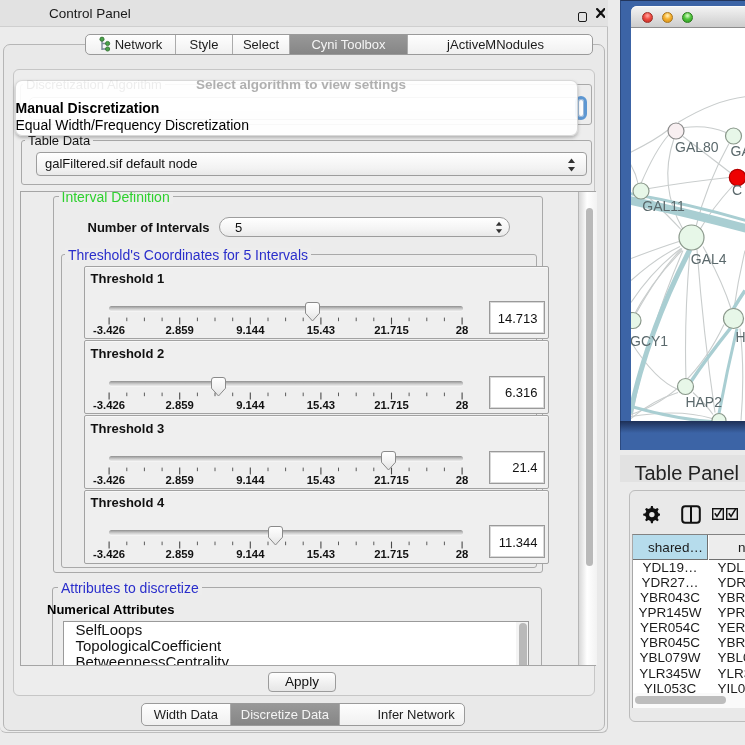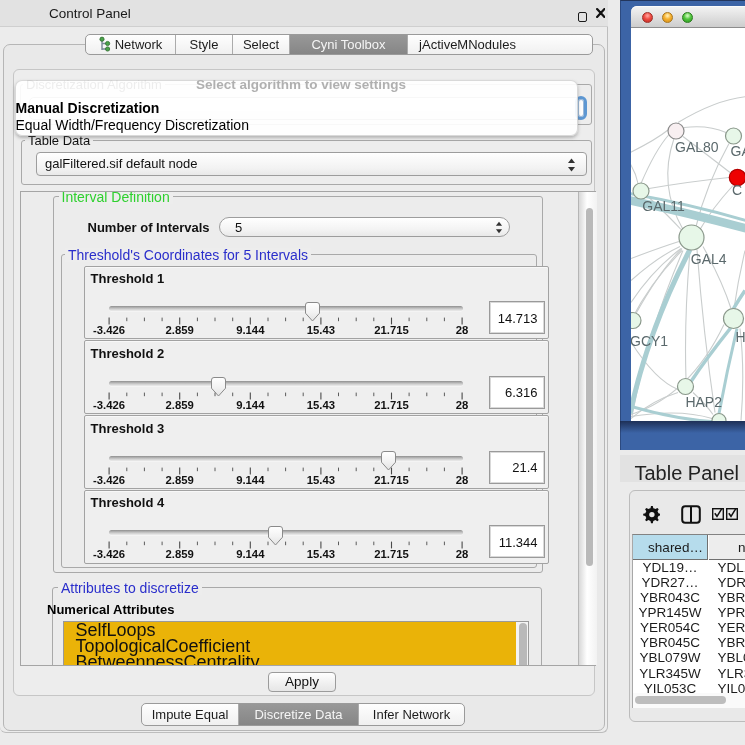--- a/index.html
+++ b/index.html
@@ -16,21 +16,21 @@
   #icoFloat { position:absolute; left:577.5px; top:12px; width:9.5px; height:9.5px;
                border:1.6px solid #1a1a1a; border-radius:2px; }
 
   
   #tabpane { position:absolute; left:3px; top:44px; width:602px; height:687px;
               border:1px solid #b6b6b6; border-radius:7px; background:#e9e9e9; }
   .tabbar { position:absolute; display:flex; border:1px solid #9a9a9a; border-radius:5px;
              background:linear-gradient(#fefefe,#f0f0f0); overflow:hidden; }
   .tabbar .tab { display:flex; align-items:center; justify-content:center; font-size:13px;
                   color:#1c1c1c; border-right:1px solid #ababab; padding:0; height:100%; }
-  .tabbar .tab:last-child { border-right:none; }
+  .tabbar .tab:last-child { border-right:none;margin-left:28px; }
   .tabbar .sel { background:linear-gradient(#989898,#868686); color:#f5f5f5; }
   #toptabs { left:85px; top:34px; width:508px; height:20.5px; }
   #bottabs { left:141px; top:702.5px; width:324px; height:23.5px; }
 
   
   .group { position:absolute; border:1px solid #a9a9a9; border-radius:3px; }
   .glabel { position:absolute; font-size:13px; background:#ededed; padding:0 3px; line-height:13px; }
 
   
   .combo { position:absolute; background:linear-gradient(#ffffff,#f2f2f2 70%,#e9e9e9);
@@ -52,21 +52,21 @@
             background:linear-gradient(#8f8f8f,#c9c9c9 55%,#ededed); box-shadow:0 0.5px 0 #fafafa; }
   .ticks { position:absolute; left:0; top:50.5px; width:465px; height:20px; }
   .vfield { position:absolute; left:403.5px; top:34.5px; width:56px; height:33px; background:#fff;
              border:1px solid #9a9a9a; box-shadow:inset 0 0 0 1px #d9d9d9; font-size:13px; color:#111;
              text-align:right; padding:8.5px 6px 0 0; }
 
   .bluelab { color:#2a2ecb; font-size:14px; line-height:14px; }
   .greenlab { color:#2fd02f; font-size:14px; line-height:14px; }
 
   #attrlist { position:absolute; left:41.5px; top:428.5px; width:466px; height:45.5px;
-               background:#eab308; border:1px solid #9a9a9a; font-size:18px; color:#111; overflow:hidden; }
+               background:#ffffff; border:1px solid #9a9a9a; font-size:15px; color:#111; overflow:hidden; }
   #attrlist .ai { padding-left:12px; height:16.2px; line-height:16.2px; }
   #alsb { position:absolute; left:452px; top:0; width:13.5px; height:45.5px; background:#f4f4f4; }
   #alsbthumb { position:absolute; left:3.5px; top:1.5px; width:7.5px; height:60px;
                 background:#b9b9b9; border-radius:4px; }
 
   #applybtn { position:absolute; left:268px; top:672px; width:68px; height:19.5px;
                background:linear-gradient(#ffffff,#efefef 60%,#e6e6e6); border:1px solid #9b9b9b;
                border-radius:4px; font-size:13.5px; color:#111; text-align:center; line-height:18px; }
 
   
@@ -333,21 +333,21 @@
           <circle cx="3" cy="3.2" r="2.1" fill="#4aa34a" stroke="#2e6b2e" stroke-width="0.8"></circle>
           <circle cx="8.6" cy="7.5" r="2.1" fill="#4aa34a" stroke="#2e6b2e" stroke-width="0.8"></circle>
           <circle cx="8.6" cy="13" r="2.1" fill="#4aa34a" stroke="#2e6b2e" stroke-width="0.8"></circle>
         </svg>Network</div>
       <div class="tab" style="width:57px">Style</div>
       <div class="tab" style="width:57px">Select</div>
       <div class="tab sel" style="width:118px">Cyni Toolbox</div>
       <div class="tab" style="width:119px">jActiveMNodules</div>
     </div>
     <div class="tabbar" id="bottabs">
-      <div class="tab" style="width:97px">Impute Equal</div>
+      <div class="tab" style="width:97px">Width Data</div>
       <div class="tab sel" style="width:120px">Discretize Data</div>
       <div class="tab" style="width:105px">Infer Network</div>
     </div>
 
     <div id="popup"></div>
     <div class="abs" style="left:196px;top:76.5px;width:216px;text-align:left;font-size:13.5px;font-weight:bold;color:#b0b0b0">Select algorithm to view settings</div>
     <div class="abs" style="left:15.5px;top:100px;font-size:14px;font-weight:bold;color:#000">Manual Discretization</div>
     <div class="abs" style="left:15.5px;top:117px;font-size:14px;color:#000">Equal Width/Frequency Discretization</div>
   </div>
 

